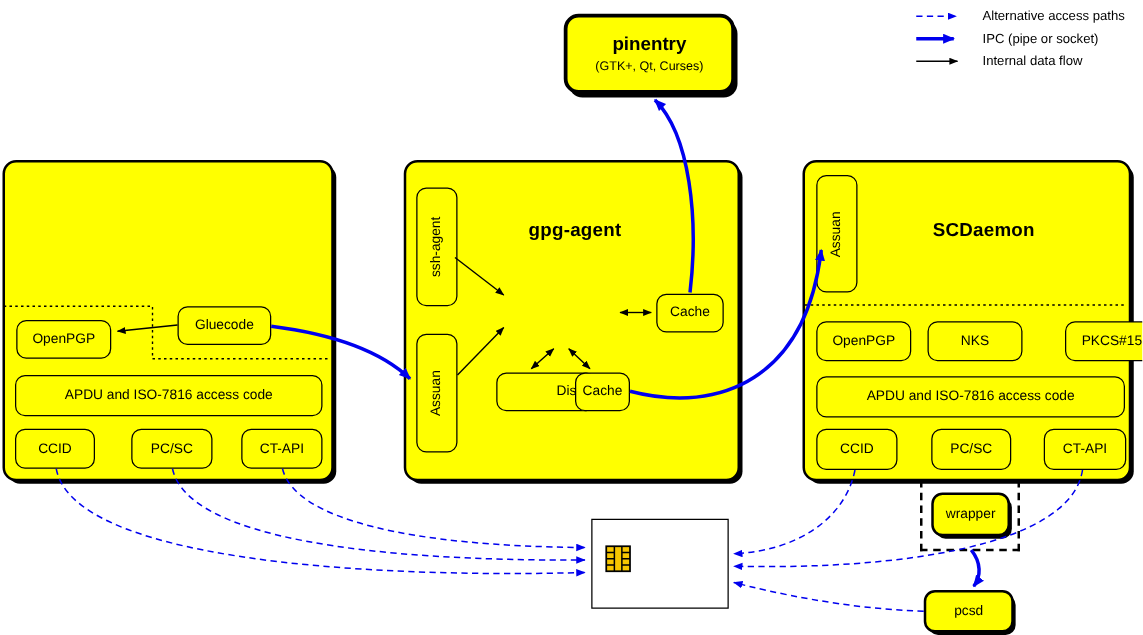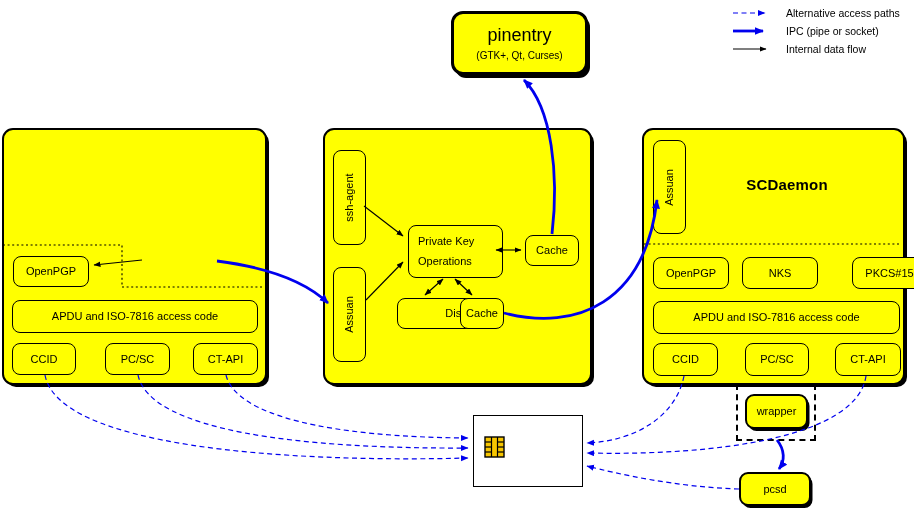--- a/index.html
+++ b/index.html
@@ -24,21 +24,21 @@
     border-width:2.6px;border-radius:9px;box-shadow:2.5px 3px 0 -1px #000;
   }
   .vnode span{transform:rotate(-90deg);white-space:nowrap;font-size:11px;}
   .pko{flex-direction:column;align-items:flex-start;justify-content:center;
        padding-left:9px;gap:7px;text-align:left;}
   #pinentry{
     position:absolute;background:#FFFF00;border:3px solid #000;border-radius:12px;
     box-shadow:3px 4px 0 -1px #000;display:flex;flex-direction:column;
     align-items:center;justify-content:center;gap:4px;
   }
-  #pinentry .t1{font-size:18px;font-weight:normal;}
+  #pinentry .t1{font-size:15px;font-weight:bold;}
   #pinentry .t2{font-size:10px;}
   #wrapper-dashed{
     position:absolute;border:2.5px dashed #000;background:transparent;
   }
   #smartcard{
     position:absolute;background:#ffffff;border:1.6px solid #000;
   }
   #chip{position:absolute;left:10px;top:20px;}
   .legend-label{
     position:absolute;font-size:10.5px;line-height:13px;white-space:nowrap;
@@ -52,43 +52,43 @@
 
   <div id="pinentry" style="left:451px;top:11px;width:131px;height:58px;">
     <div class="t1">pinentry</div>
     <div class="t2">(GTK+, Qt, Curses)</div>
   </div>
 
   <div class="bigbox" style="left:2px;top:128px;width:261px;height:253px;"></div>
   <div class="node" style="left:13px;top:256px;width:74px;height:29px;">
     <span>OpenPGP</span>
   </div>
+  <div class="node" style="left:142px;top:245px;width:73px;height:29px;">
+    <span>Gluecode</span>
+  </div>
   <div class="node" style="left:12px;top:300px;width:244px;height:31px;">
     <span>APDU and ISO-7816 access code</span>
   </div>
   <div class="node" style="left:12px;top:343px;width:62px;height:30px;">
     <span>CCID</span>
   </div>
   <div class="node" style="left:105px;top:343px;width:63px;height:30px;">
     <span>PC/SC</span>
   </div>
   <div class="node" style="left:193px;top:343px;width:63px;height:30px;">
     <span>CT-API</span>
   </div>
 
   <div class="bigbox" style="left:323px;top:128px;width:265px;height:253px;"></div>
+  <div class="bigtitle" style="left:345px;top:176px;width:230px;">gpg-agent</div>
   <div class="node vnode" style="left:333px;top:150px;width:31px;height:93px;">
     <span>ssh-agent</span>
   </div>
   <div class="node vnode" style="left:333px;top:267px;width:31px;height:93px;">
     <span>Assuan</span>
-  </div>
-  <div class="node pko" style="left:408px;top:225px;width:84px;height:51px;">
-    <span>Private Key</span>
-    <span>Operations</span>
   </div>
   <div class="node" style="left:525px;top:235px;width:52px;height:29px;">
     <span>Cache</span>
   </div>
   <div class="node" style="left:397px;top:298px;width:40px;height:29px;padding-left:38px;">
     <span>Disk</span>
   </div>
   <div class="node" style="left:460px;top:298px;width:42px;height:29px;">
     <span>Cache</span>
   </div>

